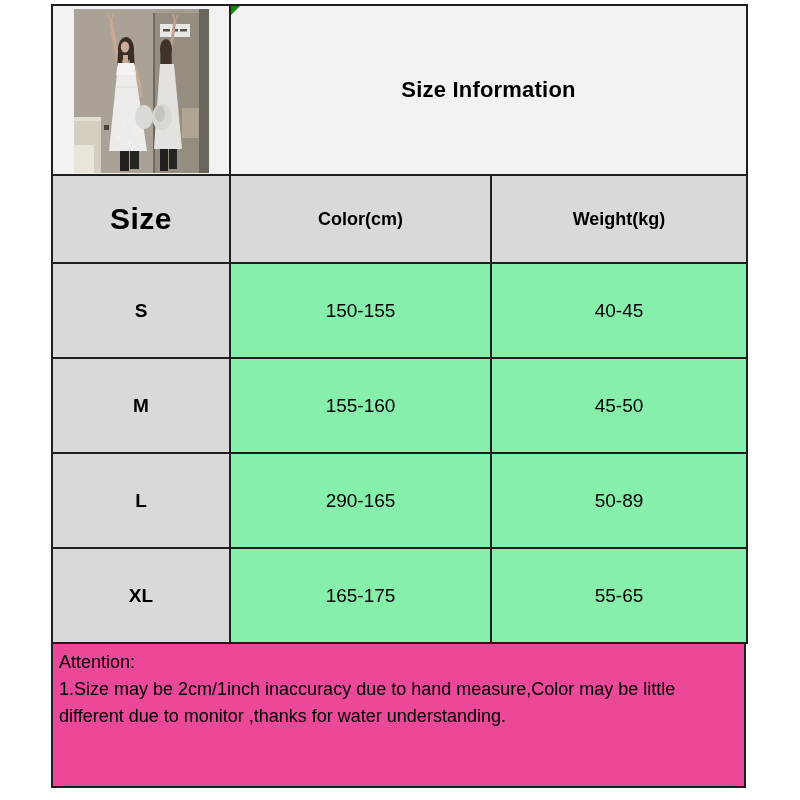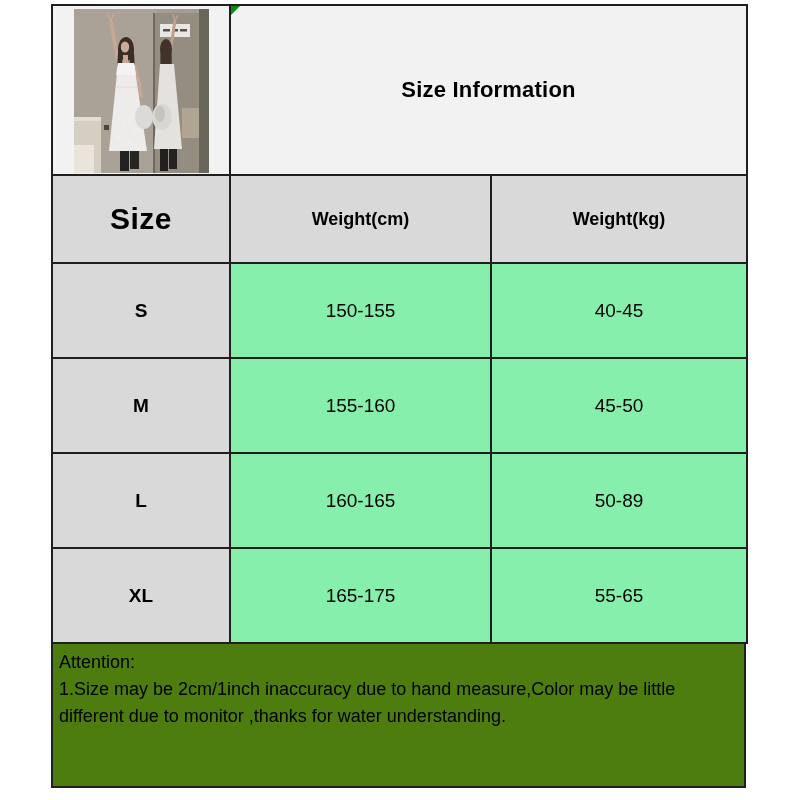--- a/index.html
+++ b/index.html
@@ -73,21 +73,21 @@
     font-weight: 400;
   }
   .data-row td.size-cell {
     background: #d9d9d9;
     font-weight: bold;
   }
   .attention-box {
     border: 2px solid #1f1f1f;
     border-top: none;
     height: 137px;
-    background: #4d7c0f;
+    background: #ec4899;
     text-align: left;
     padding: 5px 8px 0 6px;
     font-size: 18px;
     line-height: 27px;
   }
   .attention-box div { white-space: nowrap; }
 </style>
 </head>
 <body>
 
@@ -163,36 +163,36 @@
           </g>
         </svg>
       </td>
       <td class="title-cell" colspan="2">
         <span class="corner-marker"></span>
         <span>Size Information</span>
       </td>
     </tr>
     <tr class="head-row">
       <th class="col-size">Size</th>
-      <th>Weight(cm)</th>
+      <th>Color(cm)</th>
       <th>Weight(kg)</th>
     </tr>
     <tr class="data-row">
       <td class="size-cell">S</td>
       <td>150-155</td>
       <td>40-45</td>
     </tr>
     <tr class="data-row">
       <td class="size-cell">M</td>
       <td>155-160</td>
       <td>45-50</td>
     </tr>
     <tr class="data-row">
       <td class="size-cell">L</td>
-      <td>160-165</td>
+      <td>290-165</td>
       <td>50-89</td>
     </tr>
     <tr class="data-row">
       <td class="size-cell">XL</td>
       <td>165-175</td>
       <td>55-65</td>
     </tr>
   </tbody>
     </table>
 

